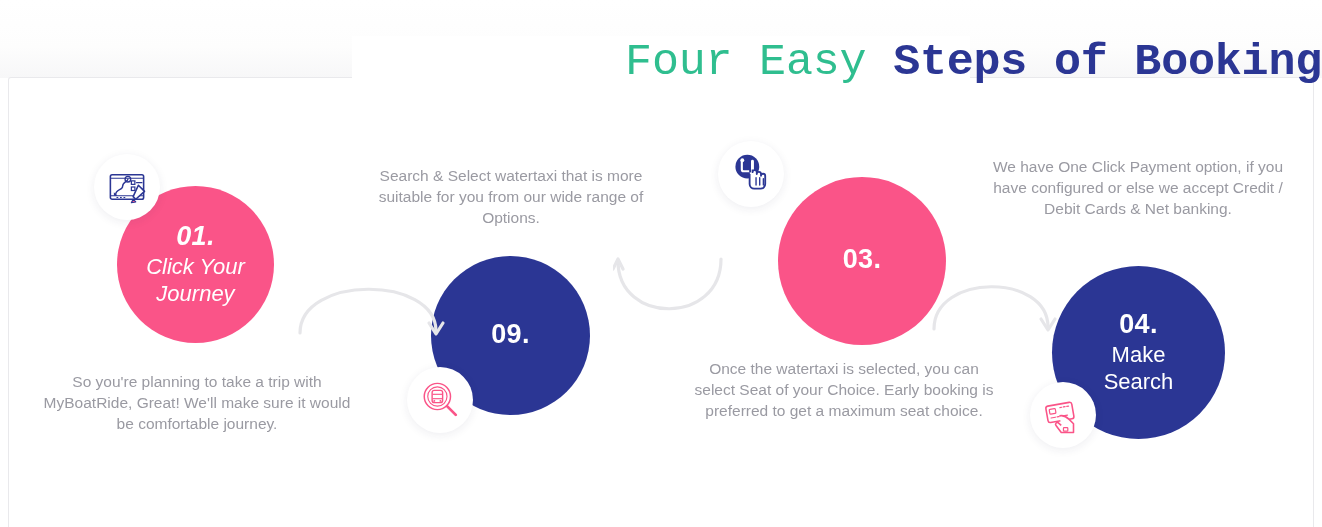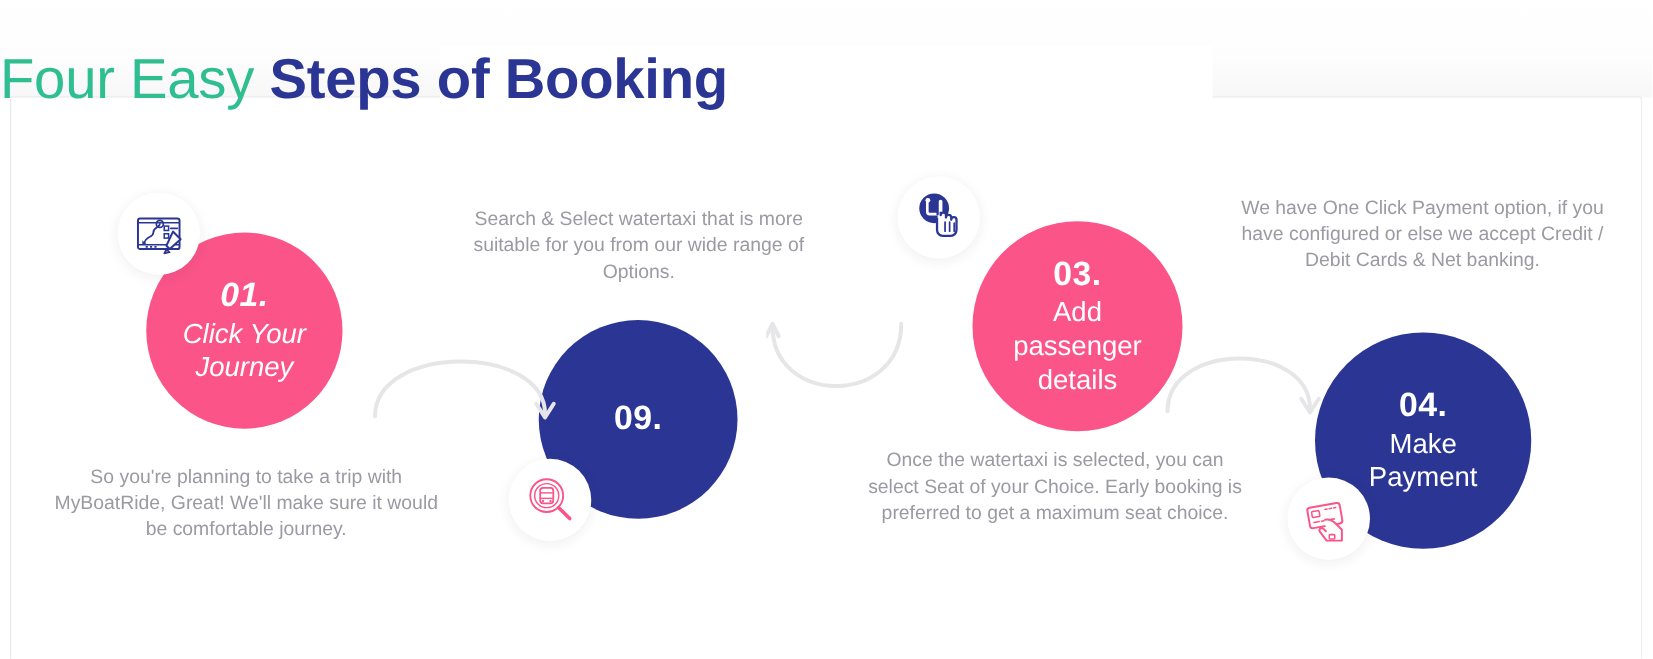--- a/index.html
+++ b/index.html
@@ -39,24 +39,25 @@
     border-bottom: none;
     border-radius: 3px 3px 0 0;
   }
 
   
   .heading {
     position: absolute;
     left: 0;
     top: 40px;
     width: 1322px;
-    text-align: left;
+    text-align: right;
     white-space: nowrap;
     z-index: 6;
     line-height: 1;
+    font-family: Liberation Mono, monospace;
   }
   .heading .seg {
     font-size: 45px;
     letter-spacing: -0.2px;
   }
   .heading .seg-teal {
     color: #2fbe8f;
     font-weight: 300;
   }
   .heading .seg-navy {
@@ -229,25 +230,20 @@
             <circle cx="24.5" cy="25" r="1.1" fill="#fa5488"></circle>
             <path d="M32 31 L42 41" stroke="#fa5488" stroke-width="3.2" stroke-linecap="round"></path>
           </svg>
         </span>
       </div>
     </div>
 
     <div class="step">
       <div class="disc pink" style="left:778px; top:100px; width:168px; height:168px;">
         <div class="num">03.</div>
-        <div class="label">
-          <span>Add</span><br>
-          <span>passenger</span><br>
-          <span>details</span>
-        </div>
       </div>
 
       <div class="badge" style="left:718px; top:64px;">
         <span>
           <svg width="44" height="44" viewBox="0 0 48 48" fill="none">
             <circle cx="20" cy="16" r="13" fill="#2b3694"></circle>
             <path d="M14 10 v9 a2 2 0 0 0 2 2 h9" stroke="#ffffff" stroke-width="2.3" stroke-linecap="round" fill="none"></path>
             <circle cx="14.5" cy="9" r="2.1" fill="#ffffff"></circle>
             <path d="M23 22 c0 -5 0 -9 0 -12 a2.6 2.6 0 0 1 5.2 0 v13" fill="#ffffff" stroke="#2b3694" stroke-width="2" stroke-linejoin="round"></path>
             <path d="M22.5 24 v11 a5 5 0 0 0 5 5 h7 a5 5 0 0 0 5 -5 v-9 a2.3 2.3 0 0 0 -4.6 0 v-2 a2.3 2.3 0 0 0 -4.6 0 v-2 a2.3 2.3 0 0 0 -4.6 0 v-3" fill="#ffffff" stroke="#2b3694" stroke-width="2" stroke-linejoin="round"></path>
@@ -259,21 +255,21 @@
       <div class="desc" style="left:668px; top:281px; width:312px;margin-left:20px;">Once the watertaxi is selected, you can select Seat of your Choice. Early booking is preferred to get a maximum seat choice.</div>
     </div>
 
     <div class="step">
       <div class="desc" style="left:985px; top:79px; width:306px;">We have One Click Payment option, if you have configured or else we accept Credit / Debit Cards &amp; Net banking.</div>
 
       <div class="disc navy" style="left:1052px; top:189px; width:173px; height:173px;">
         <div class="num">04.</div>
         <div class="label">
           <span>Make</span><br>
-          <span>Payment</span>
+          <span>Search</span>
         </div>
       </div>
 
       <div class="badge" style="left:1030px; top:305px;">
         <span>
           <svg width="42" height="42" viewBox="0 0 48 48" fill="none">
             <g transform="rotate(-10 24 24)">
               <rect x="6" y="11" width="30" height="19" rx="2.6" stroke="#fa5488" stroke-width="1.8" fill="#fff"></rect>
               <rect x="9.5" y="15" width="7" height="5.5" rx="1" stroke="#fa5488" stroke-width="1.4" fill="none"></rect>
               <path d="M10 25 h5 M17 25 h5 M24 25 h5" stroke="#fa5488" stroke-width="1.4" stroke-linecap="round"></path>

